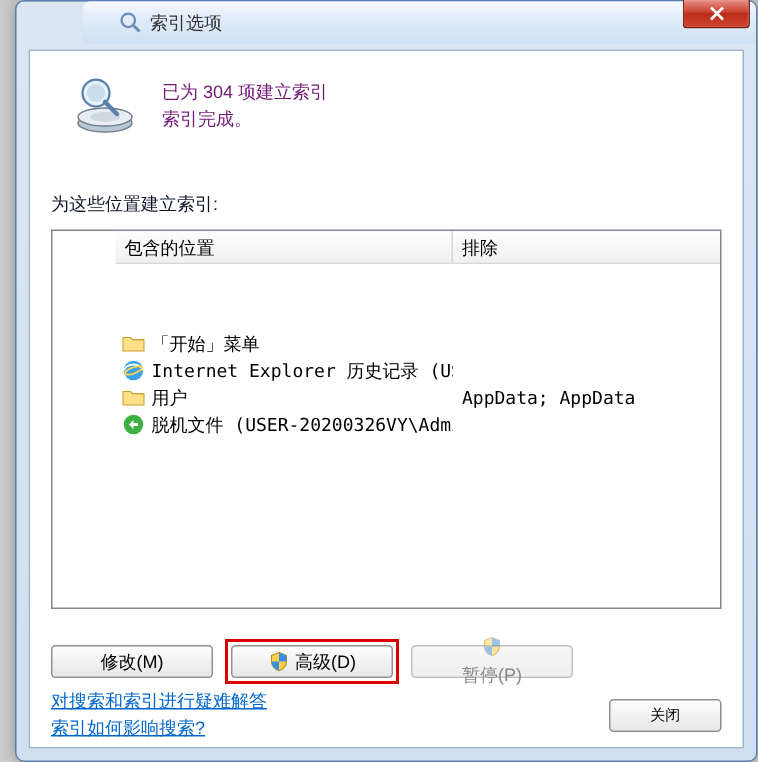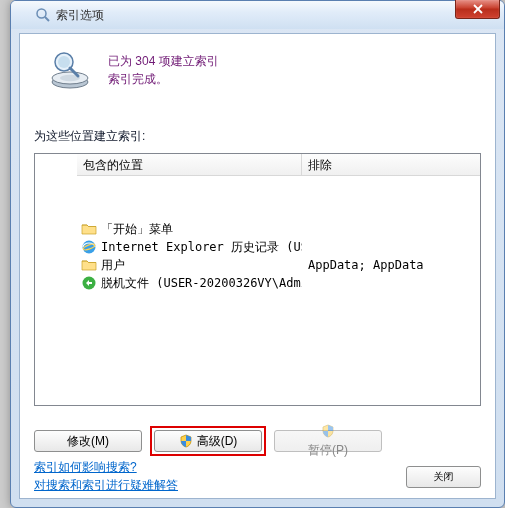--- a/index.html
+++ b/index.html
@@ -26,20 +26,21 @@
   }
   .titlebar {
     height: 28px;
     background: linear-gradient(to bottom, #f5f9fd 0%, #e1ecf9 40%, #cfe0f2 100%);
     border-top-left-radius: 5px;
     border-top-right-radius: 5px;
     display: flex;
     align-items: center;
     padding: 0 0 0 24px;
     position: relative;
+    margin-left: 44px;
   }
   .title-icon {
     width: 16px;
     height: 16px;
     margin-right: 5px;
     display: flex;
     align-items: center;
     justify-content: center;
   }
   .title-text {
@@ -324,22 +325,22 @@
             <path d="M7 1 L12 3 V7 C12 10 9.5 12.5 7 13 C4.5 12.5 2 10 2 7 V3 Z" fill="#ffd24d" stroke="#bb8a00" stroke-width="0.7"></path>
             <path d="M7 1 L12 3 V7 L7 7 Z" fill="#3a8de0"></path>
             <path d="M7 7 L7 13 C4.5 12.5 2 10 2 7 Z" fill="#3a8de0"></path>
           </svg>
         </span>
         <span>暂停(P)</span>
       </div>
     </div>
 
     <div class="links">
+      <div><span class="link">对搜索和索引进行疑难解答</span></div>
       <div><span class="link">索引如何影响搜索?</span></div>
-      <div><span class="link">对搜索和索引进行疑难解答</span></div>
     </div>
 
     <div class="footer">
       <div class="close-dialog-btn">
         <span>关闭</span>
       </div>
     </div>
 
   </div>
 </div>

